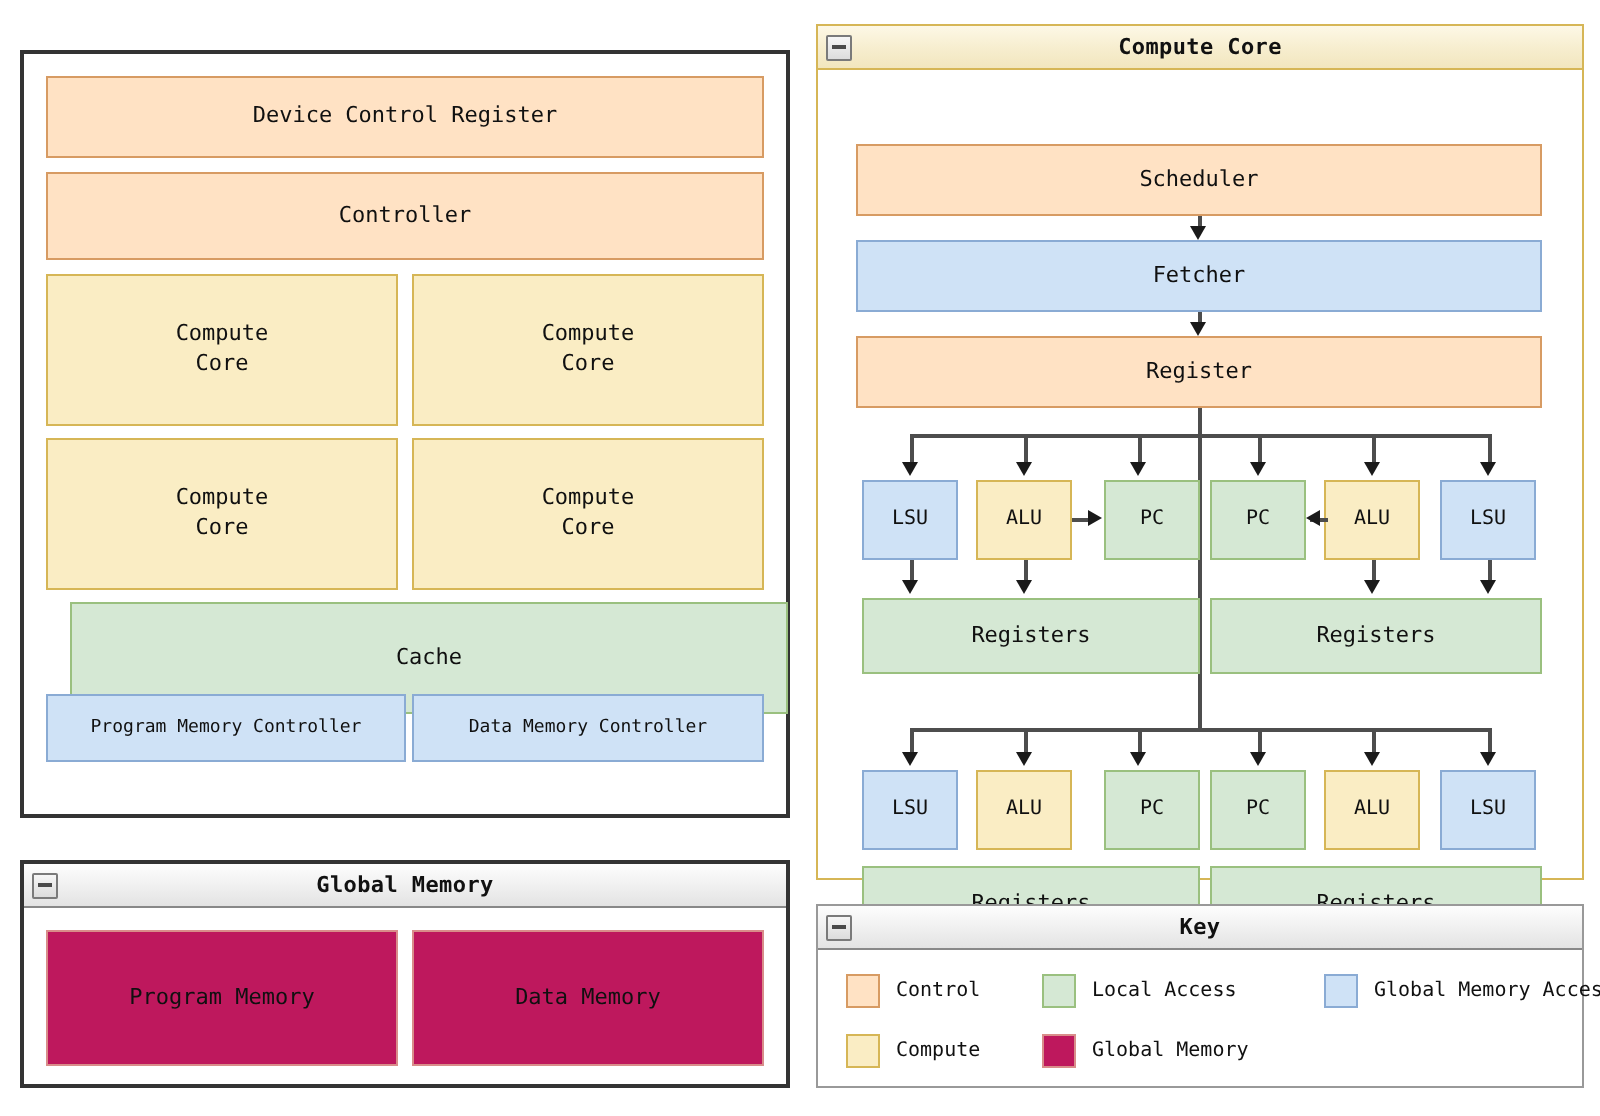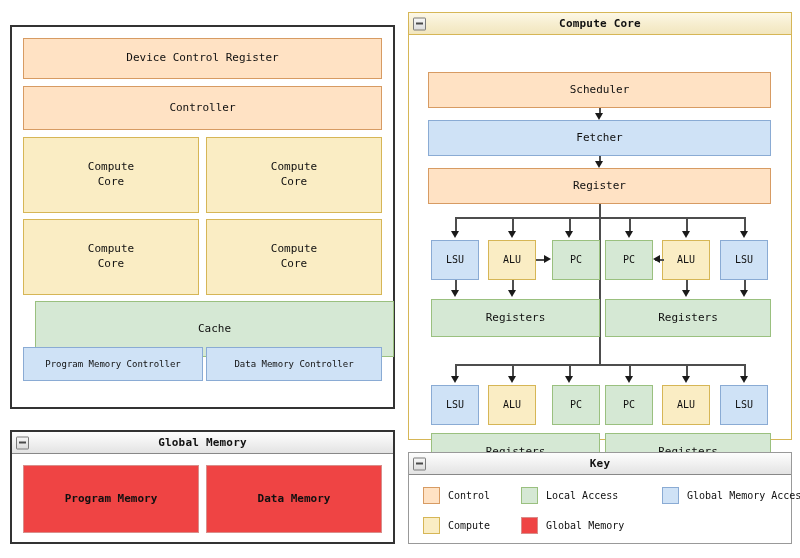--- a/index.html
+++ b/index.html
@@ -77,21 +77,21 @@
     font-size: 11px;
     color: #101010;
     line-height: 1.35;
     white-space: pre-line;
     border-width: 1px;
     border-style: solid;
   }
   .n-control { background: #ffe2c4; border-color: #d79b63; }
   .n-compute { background: #faedc4; border-color: #d6b656; }
   .n-local   { background: #d5e8d4; border-color: #9ac07f; }
-  .n-global  { background: #ef4444; border-color: #d98d8a; font-weight: bold; }
+  .n-global  { background: #be185d; border-color: #d98d8a; }
   .n-access  { background: #cfe2f6; border-color: #8aabd4; }
 
   .small { font-size: 10px; }
   .tiny  { font-size: 9px; }
 
   
   .vline, .hline {
     position: absolute;
     background: #4d4d4d;
   }

